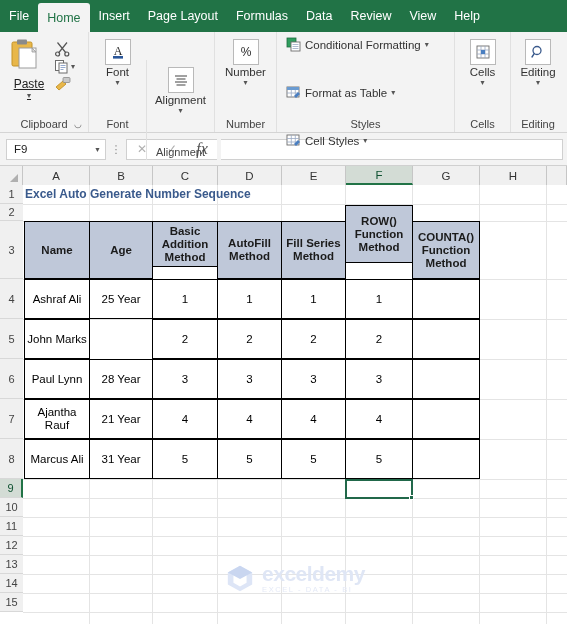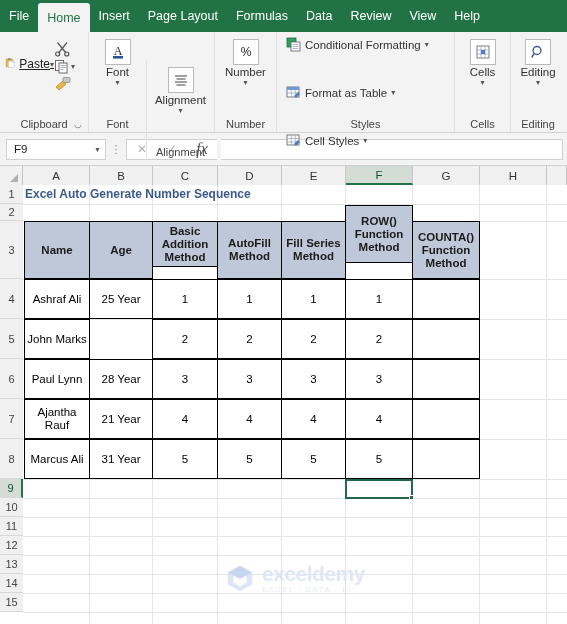--- a/index.html
+++ b/index.html
@@ -213,21 +213,21 @@
   <div class="tab">Data</div>
   <div class="tab">Review</div>
   <div class="tab">View</div>
   <div class="tab">Help</div>
 </div>
 
 <div class="ribbon">
 
   <div class="rgroup" style="width:88px;">
     <div style="display:flex;width:100%;padding-left:4px;">
-      <div style="display:flex;align-items:center;width:50px;text-decoration:underline;">
+      <div style="display:flex;flex-direction:column;align-items:center;width:50px;text-decoration:underline;">
         <svg class="clipart" viewBox="0 0 46 40">
           <rect x="6" y="5" width="20" height="24" rx="1.5" fill="#e8b74a" stroke="#c39226" stroke-width="1"></rect>
           <rect x="11" y="2.5" width="10" height="5" rx="1" fill="#8a8a8a"></rect>
           <rect x="13" y="11" width="17" height="20" fill="#ffffff" stroke="#9b9b9b" stroke-width="1"></rect>
           <path d="M26 11 l4 4 h-4 z" fill="#d8d8d8" stroke="#9b9b9b" stroke-width="0.8"></path>
         </svg>
         <div class="bl">Paste</div>
         <div class="caret">▾</div>
       </div>
       <div style="display:flex;flex-direction:column;gap:2px;padding-top:3px;">

